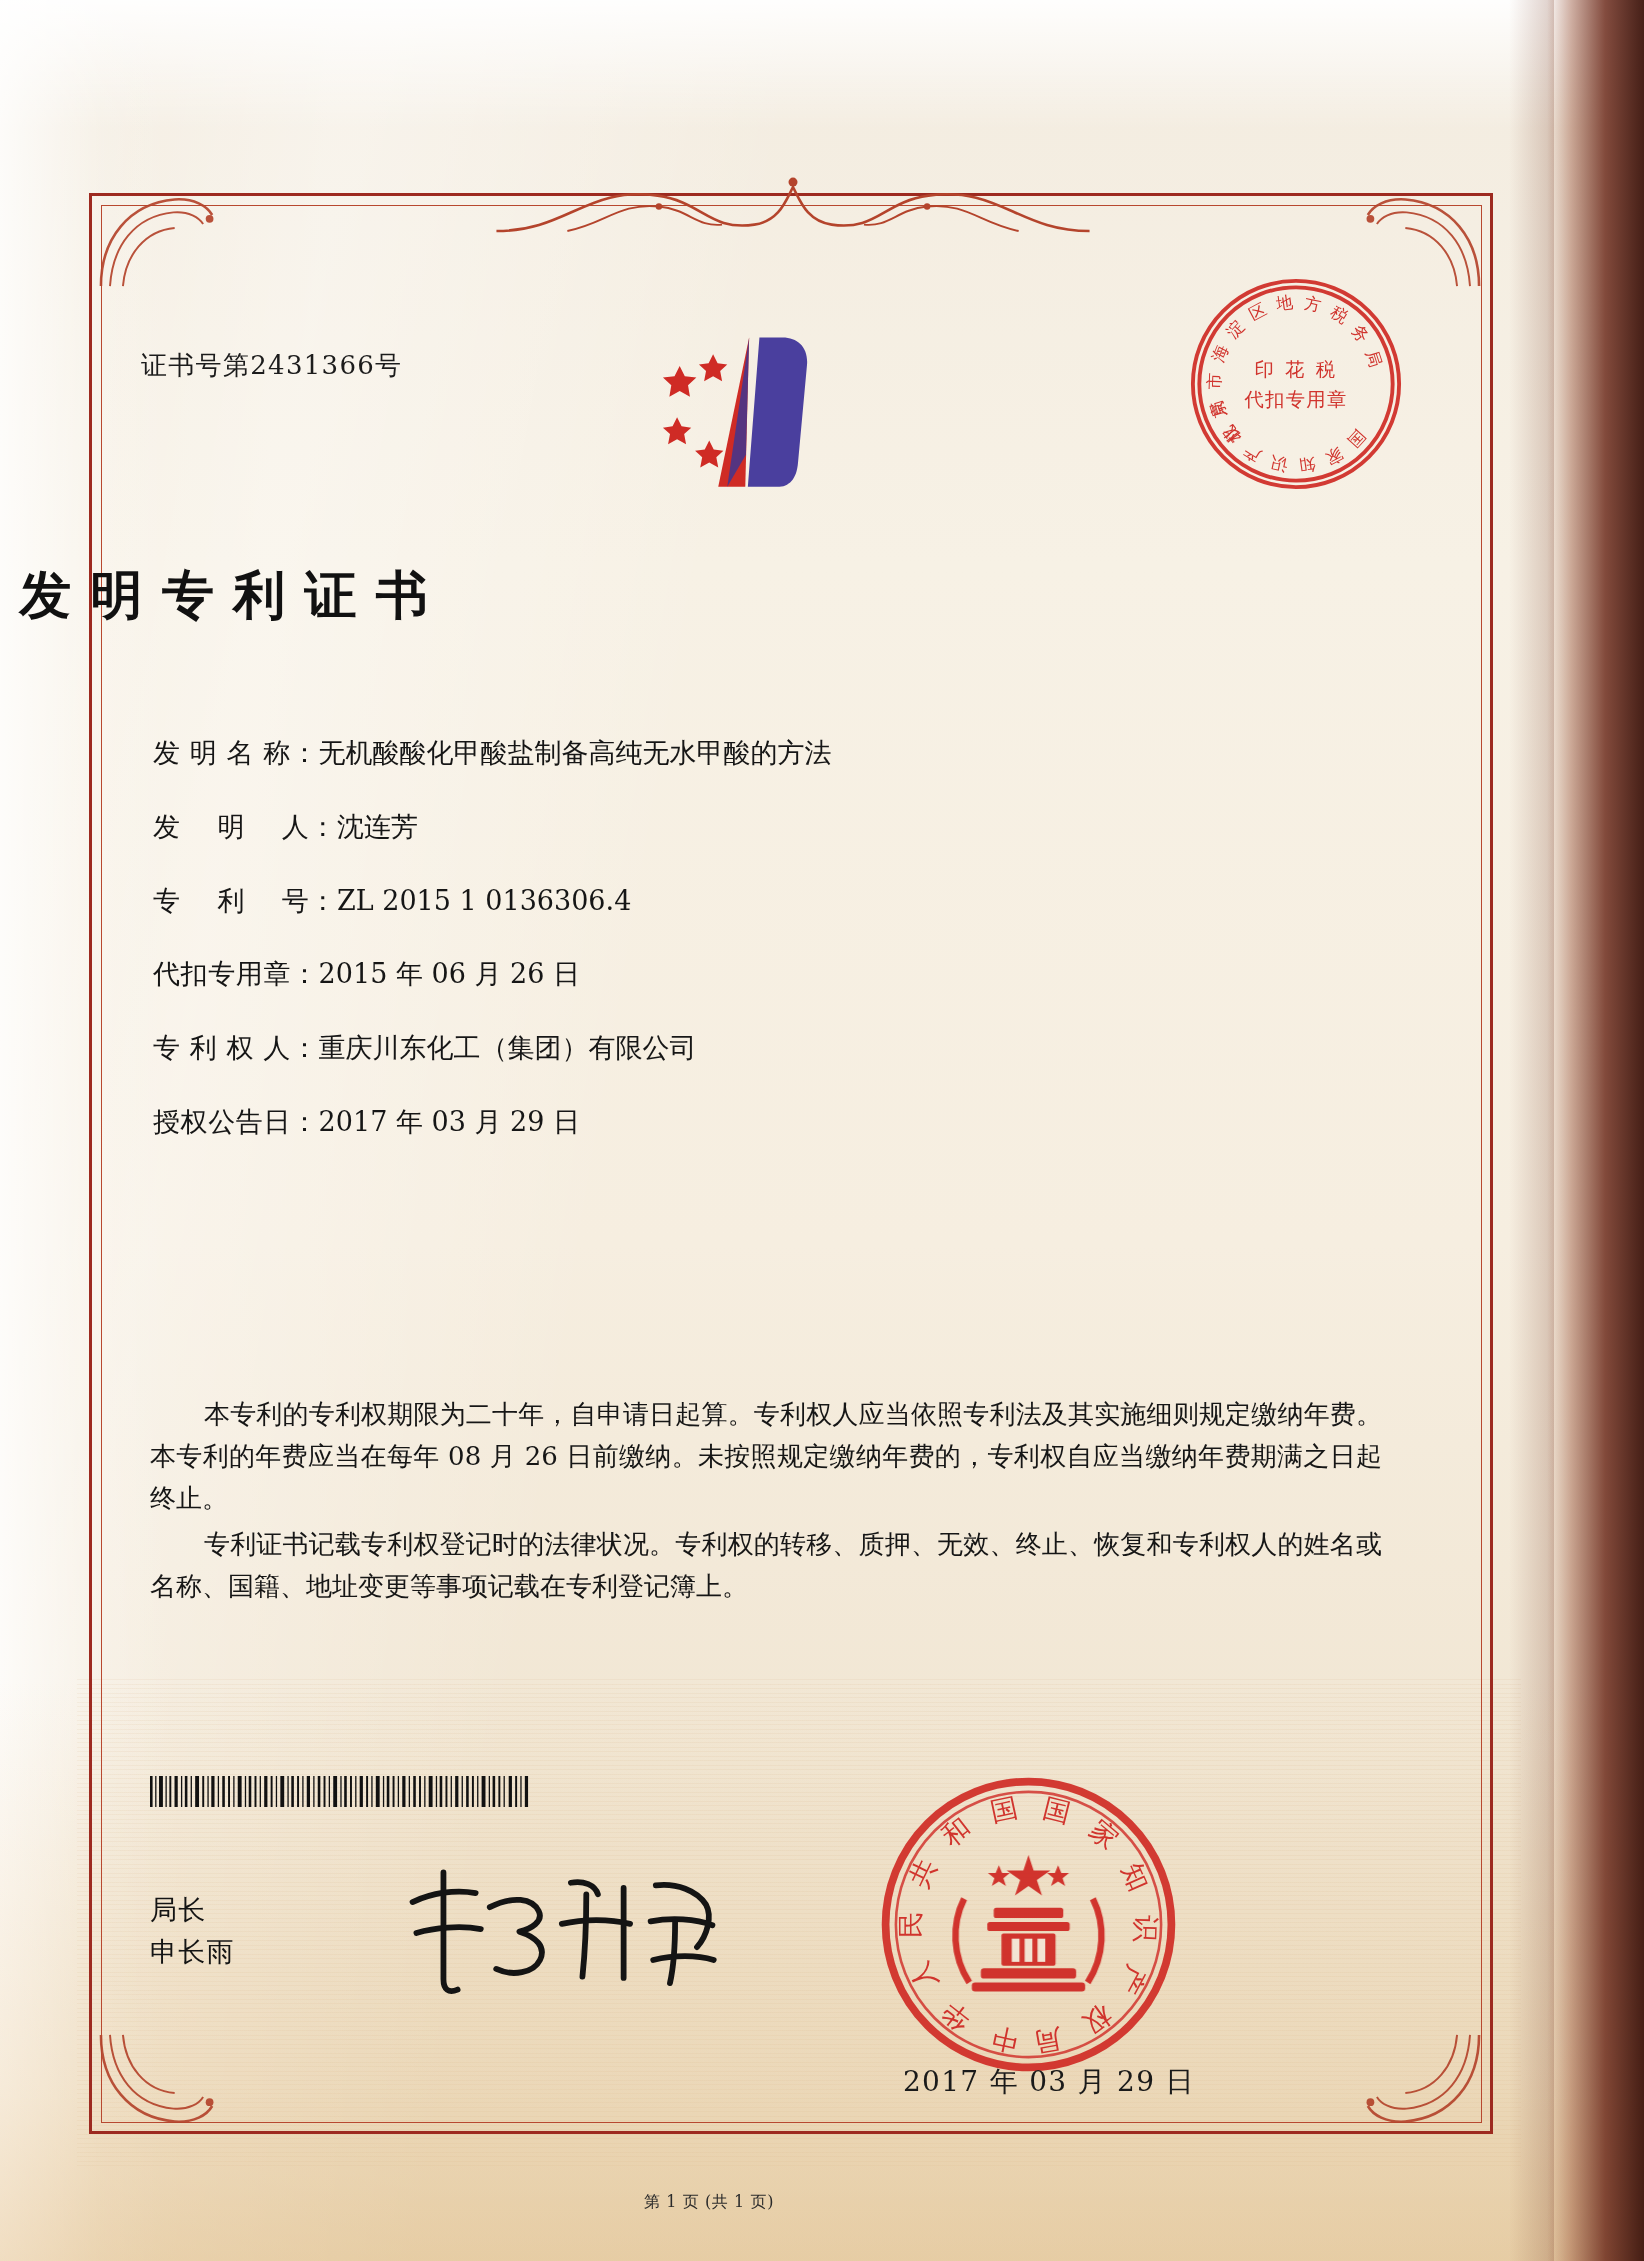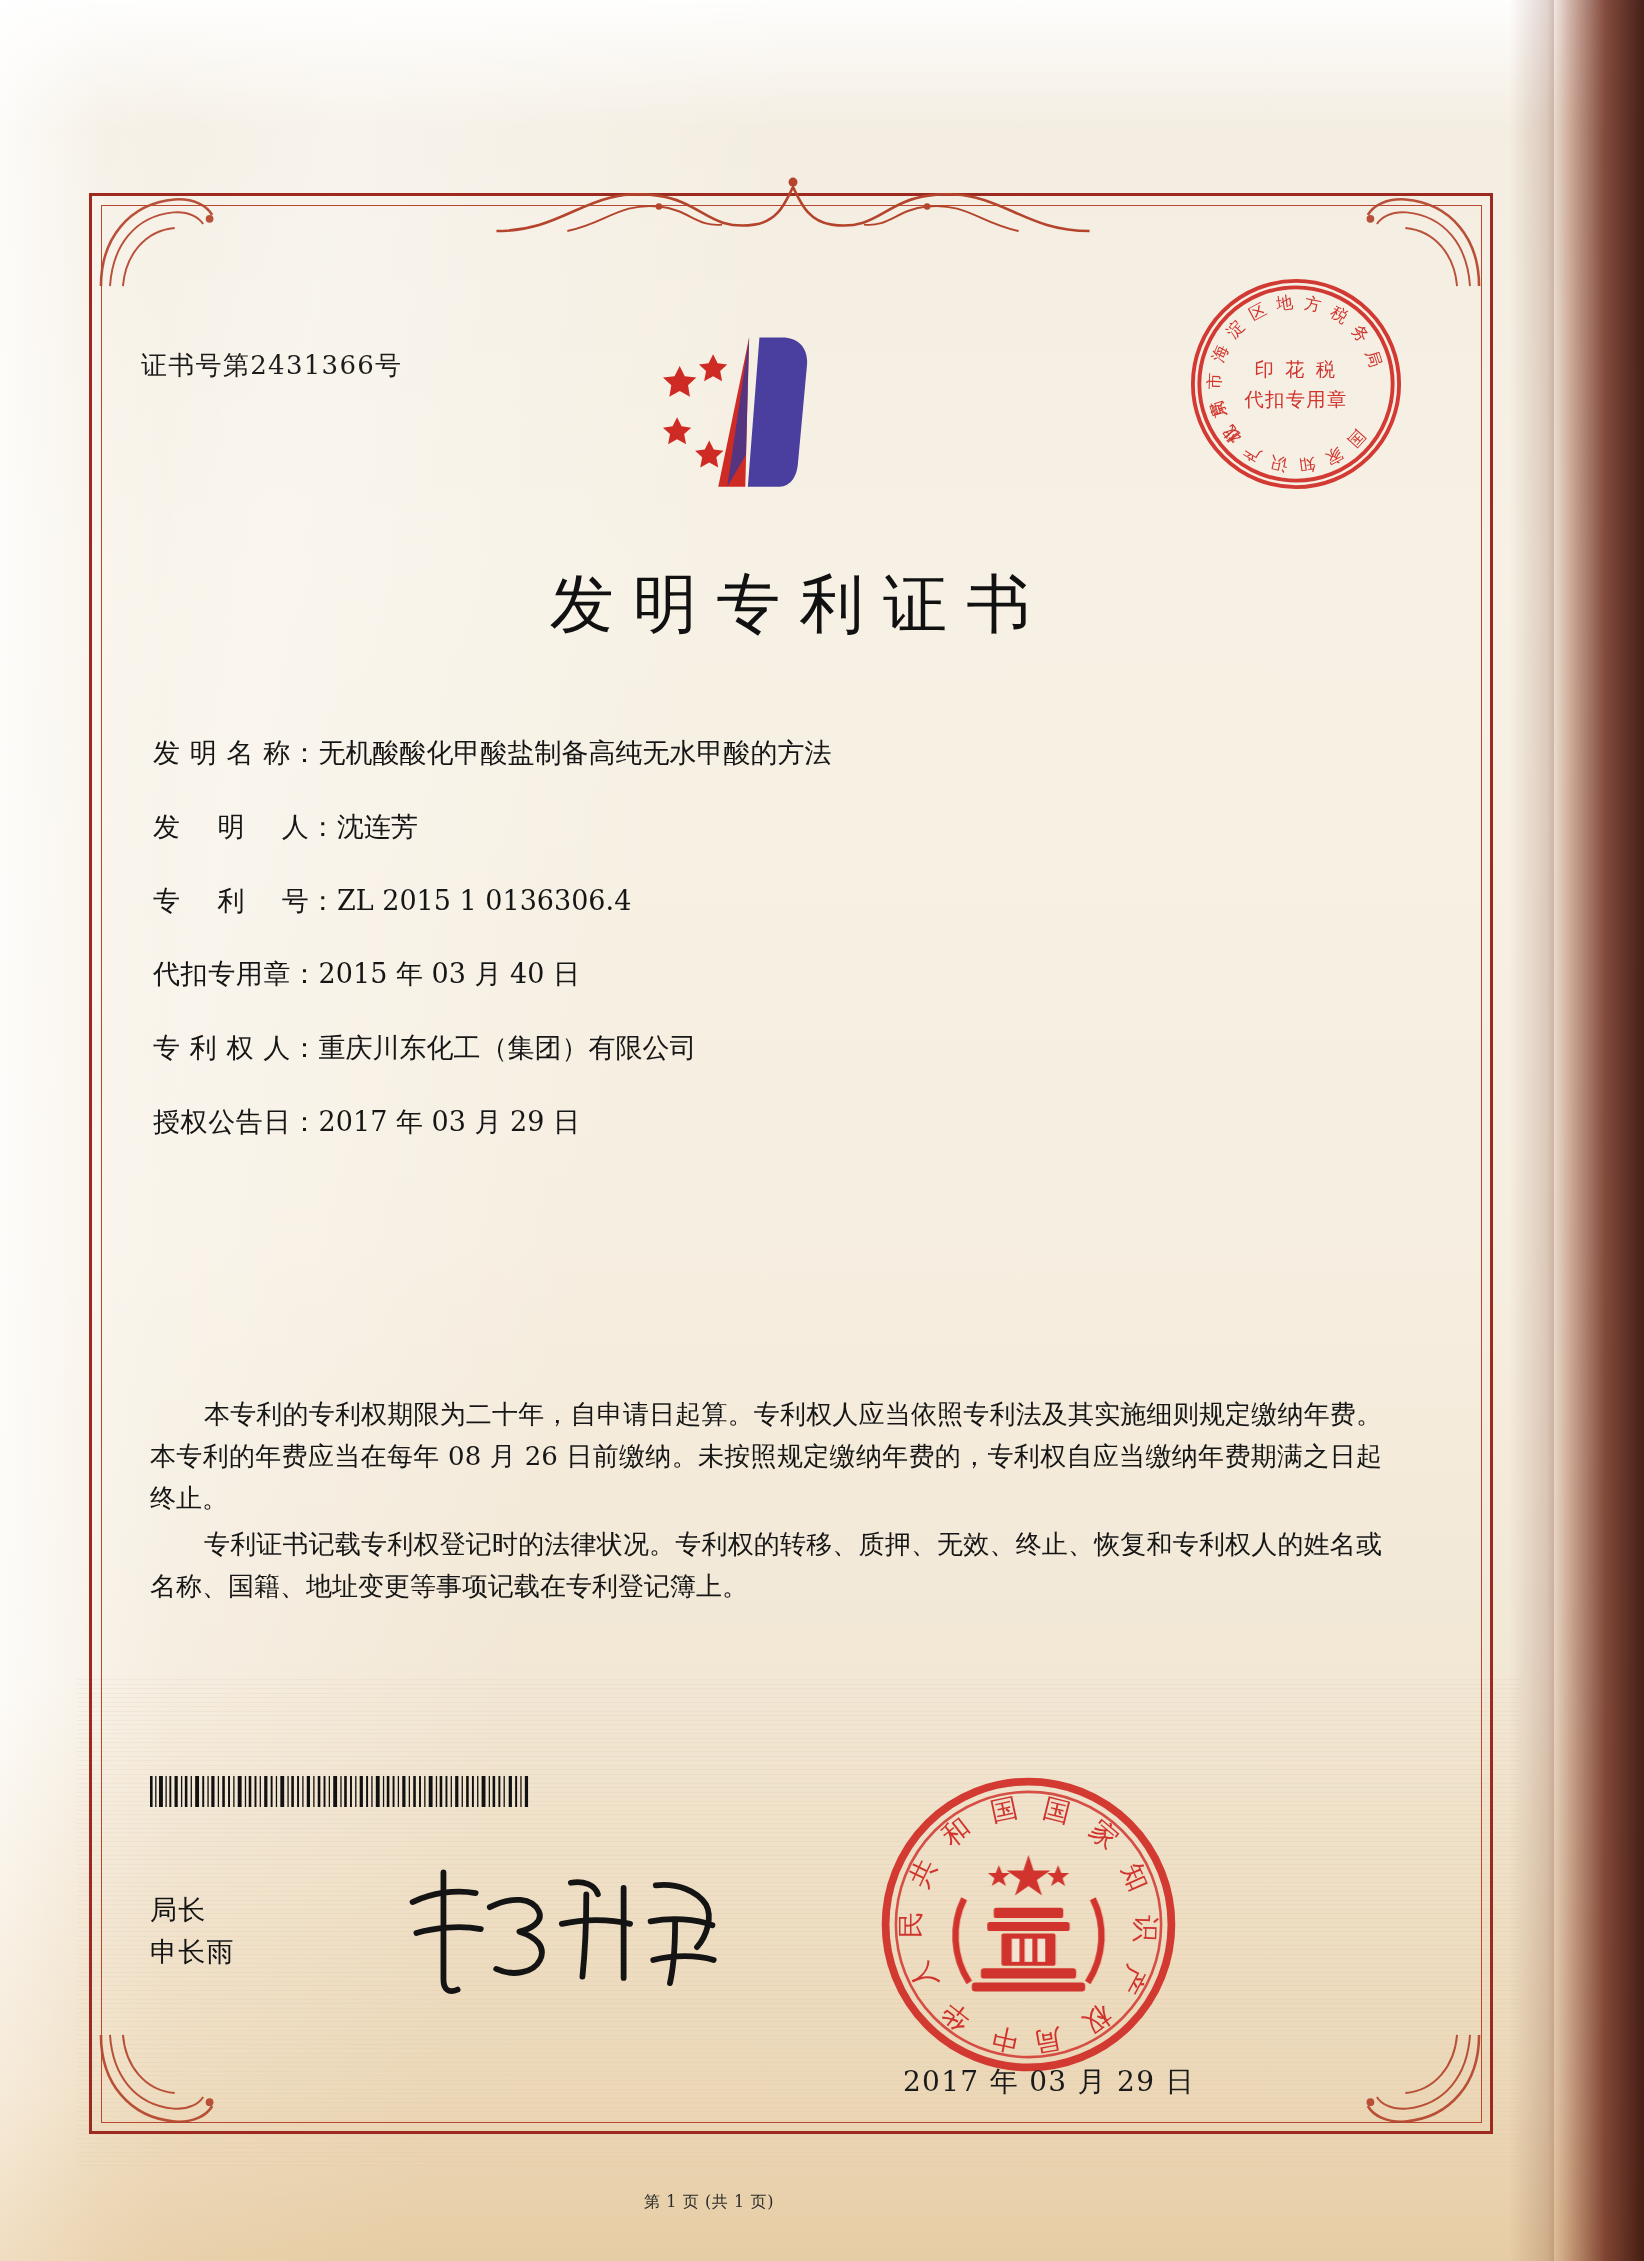--- a/index.html
+++ b/index.html
@@ -126,23 +126,22 @@
     position: absolute;
     left: 1180px; top: 268px;
     width: 232px; height: 232px;
   }
   .stamp-tax svg { width: 100%; height: 100%; display: block; }
 
   .main-title {
     position: absolute;
     left: 0; top: 561px;
     width: 1580px;
-    text-align: center;
-    font-size: 64px;
-    font-weight: 400;
+    font-size: 52px;
+    font-weight: 700;
     letter-spacing: 19.3px;
     text-indent: 19.3px;
     color: #111;
     font-family: "DejaVu Serif", "Liberation Serif", serif;
   }
 
   .fields {
     position: absolute;
     left: 153px; top: 736px;
     width: 1225px;
@@ -333,21 +332,21 @@
     <div class="field">
       <span class="lbl">发 明 名 称：</span><span class="val">无机酸酸化甲酸盐制备高纯无水甲酸的方法</span>
     </div>
     <div class="field">
       <span class="lbl">发　 明　 人：</span><span class="val">沈连芳</span>
     </div>
     <div class="field">
       <span class="lbl">专　 利　 号：</span><span class="val">ZL 2015 1 0136306.4</span>
     </div>
     <div class="field">
-      <span class="lbl">代扣专用章：</span><span class="val">2015 年 03 月 40 日</span>
+      <span class="lbl">代扣专用章：</span><span class="val">2015 年 06 月 26 日</span>
     </div>
     <div class="field">
       <span class="lbl">专 利 权 人：</span><span class="val">重庆川东化工（集团）有限公司</span>
     </div>
     <div class="field">
       <span class="lbl">授权公告日：</span><span class="val">2017 年 03 月 29 日</span>
     </div>
   </div>
 
   <div class="body-text">

